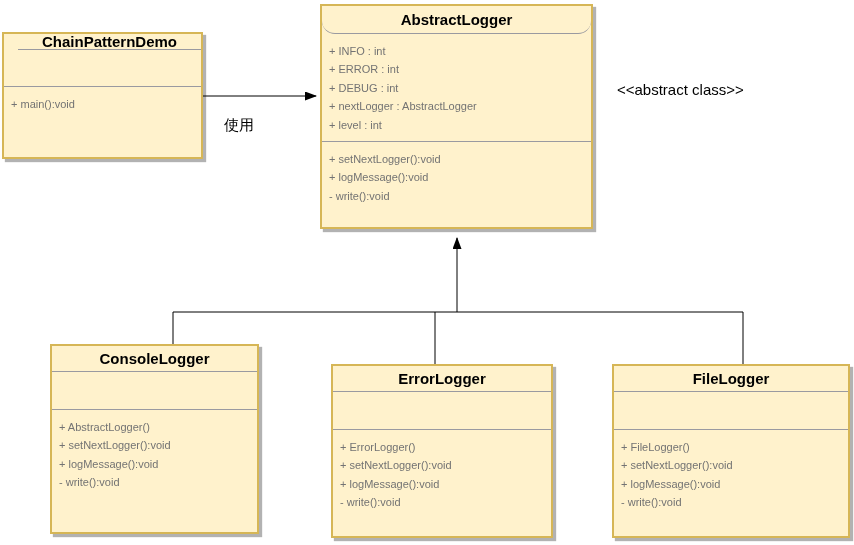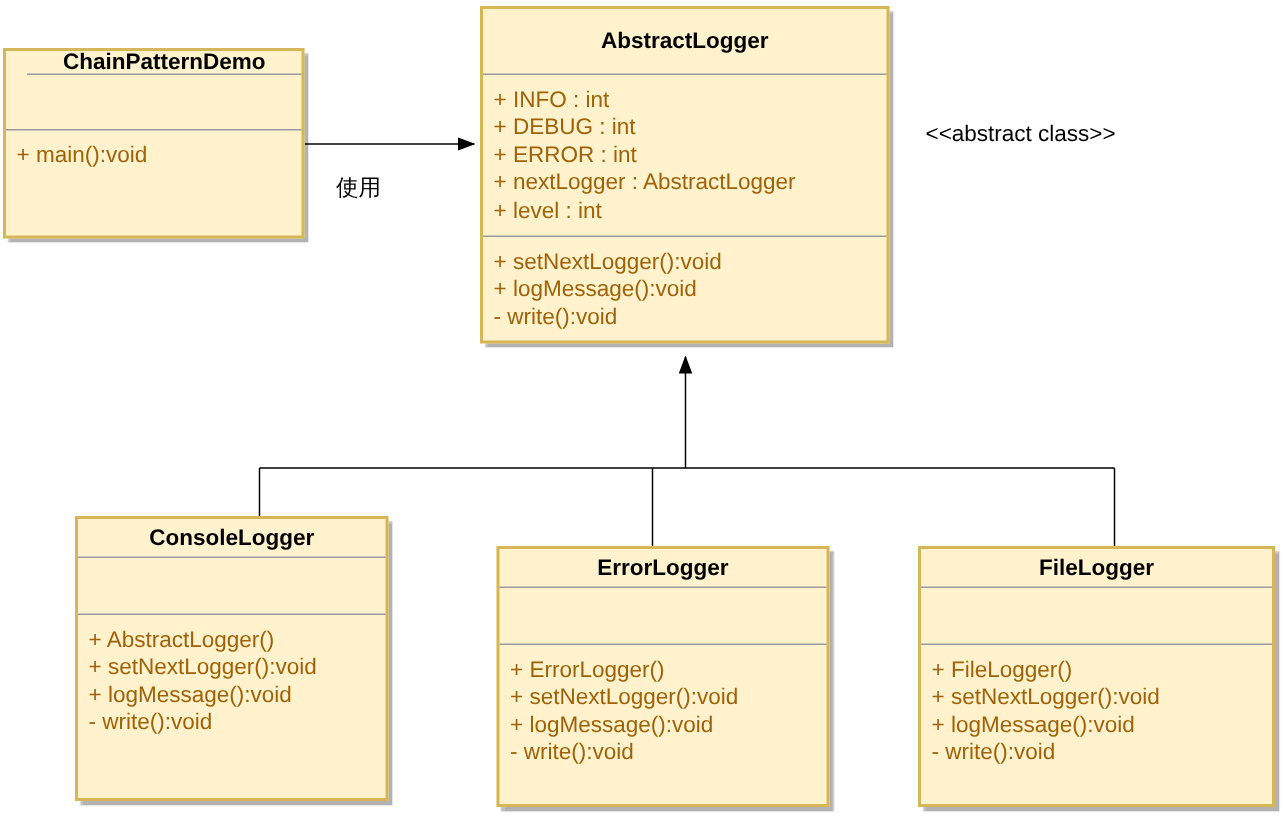--- a/index.html
+++ b/index.html
@@ -36,23 +36,23 @@
   }
   .uml-attrs {
     box-sizing: border-box;
     border-bottom: 1px solid #9a9aa0;
   }
   .uml-sec {
     padding: 8px 7px 0 7px;
     overflow: hidden;
   }
   .member {
-    font-size: 15px;
+    font-size: 11px;
     line-height: 18.4px;
-    color: #a16207;
+    color: #737373;
     white-space: pre;
   }
   .edge-label {
     position: absolute;
     font-size: 15px;
     color: #000;
     margin-top: 48px;
   }
   .use-label { }
 </style>
@@ -79,25 +79,25 @@
 
   <div class="uml-class" style="left:2px; top:32px; width:201px; height:127px;">
     <div class="uml-title" style="height:16px;margin-left:14px;">ChainPatternDemo</div>
     <div class="uml-attrs uml-sec" style="height:37px;"></div>
     <div class="uml-sec">
         <div class="member">+ main():void</div>
       </div>
   </div>
 
   <div class="uml-class" style="left:320px; top:4px; width:273px; height:225px;">
-    <div class="uml-title" style="height:44px;">AbstractLogger</div>
+    <div class="uml-title" style="height:28px;border-radius:13px;">AbstractLogger</div>
     <div class="uml-attrs uml-sec" style="height:108px;">
         <div class="member">+ INFO : int</div>
+        <div class="member">+ ERROR : int</div>
         <div class="member">+ DEBUG : int</div>
-        <div class="member">+ ERROR : int</div>
         <div class="member">+ nextLogger : AbstractLogger</div>
         <div class="member">+ level : int</div>
       </div>
     <div class="uml-sec">
         <div class="member">+ setNextLogger():void</div>
         <div class="member">+ logMessage():void</div>
         <div class="member">- write():void</div>
       </div>
   </div>
 

